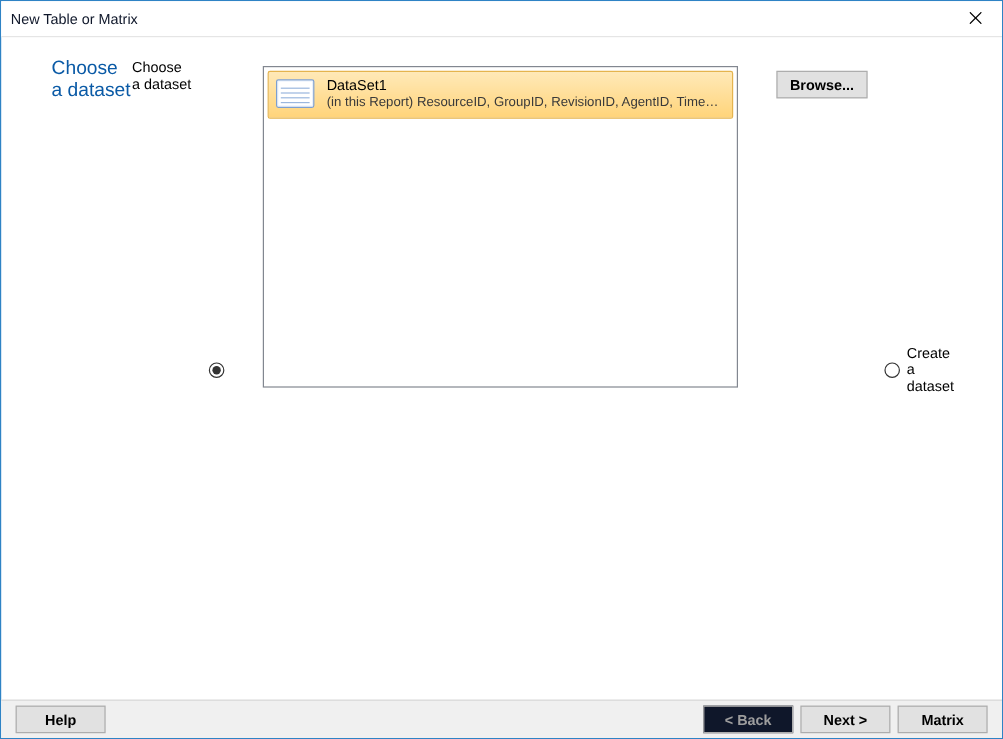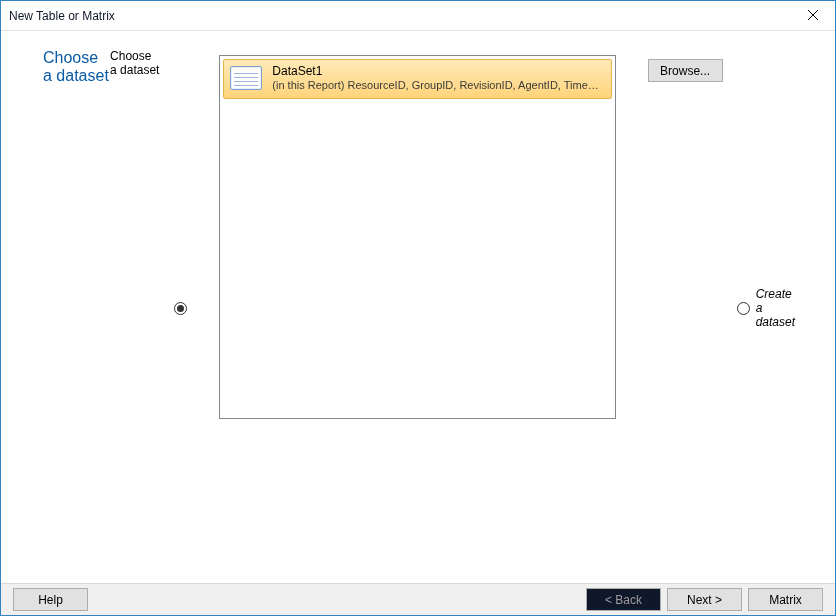--- a/index.html
+++ b/index.html
@@ -79,21 +79,21 @@
   }
   .radio.checked::after {
     content:"";
     width:7px; height:7px;
     background:#333;
     border-radius:50%;
   }
   .dataset-list {
     margin: 6px 0 0 32px;
     border: 1px solid #828790;
-    height: 364px;
+    height: 268px;
     background:#fff;
     overflow:hidden;
   }
   .dataset-item {
     display:flex;
     align-items:flex-start;
     gap:10px;
     padding:4px 6px 6px 6px;
     background: linear-gradient(#ffe9b8, #ffd47a);
     border:1px solid #e5b44e;
@@ -134,23 +134,24 @@
   .btn {
     min-width: 75px;
     height: 23px;
     padding: 0 10px;
     font-size: 12px;
     font-family: inherit;
     background: #e1e1e1;
     border: 1px solid #adadad;
     cursor: pointer;
     color:#000;
+    font-weight:bold;
   }
   .btn:disabled { color:#9d9d9d; cursor:default; background:#0f172a; border-color:#adadad; }
-  .radio-row.create { margin-top: 0; font-style: italic; }
+  .radio-row.create { margin-top: 0; }
   .footer {
     border-top:1px solid #d9d9d9;
     height:32px;
     display:flex;
     align-items:center;
     padding:0 12px;
     gap:6px;
     background:#f0f0f0;
   }
   .footer .spacer { flex:1; }

